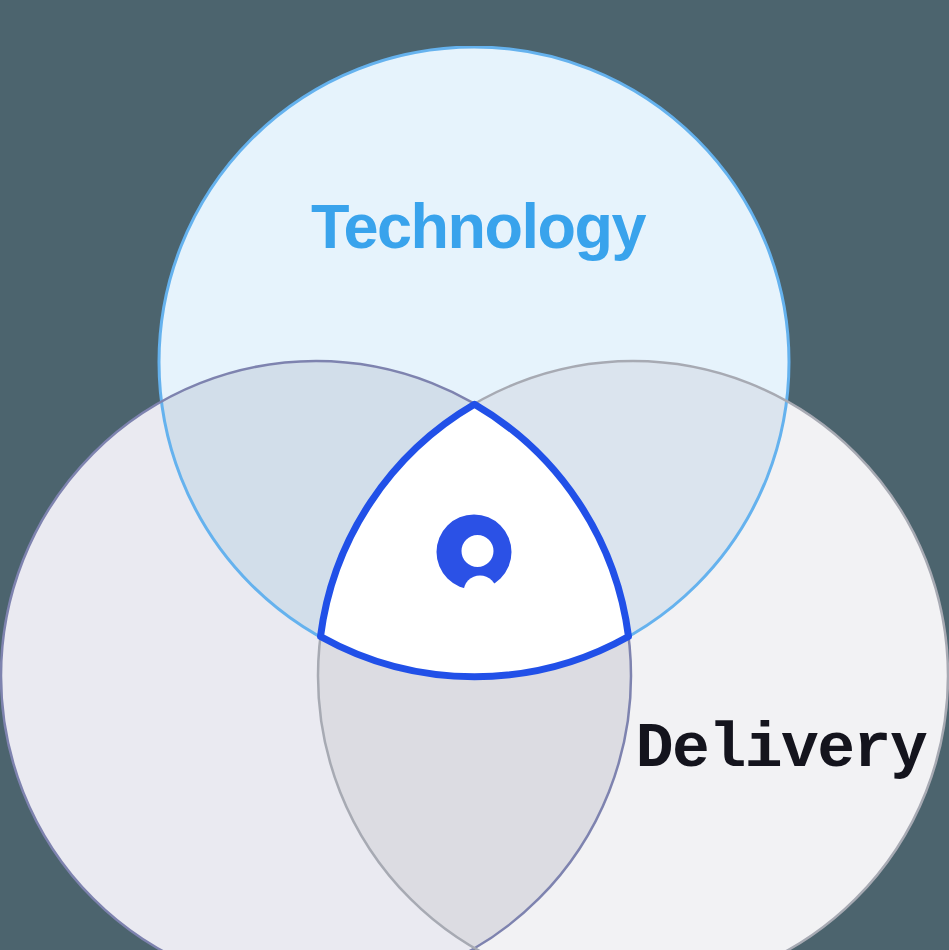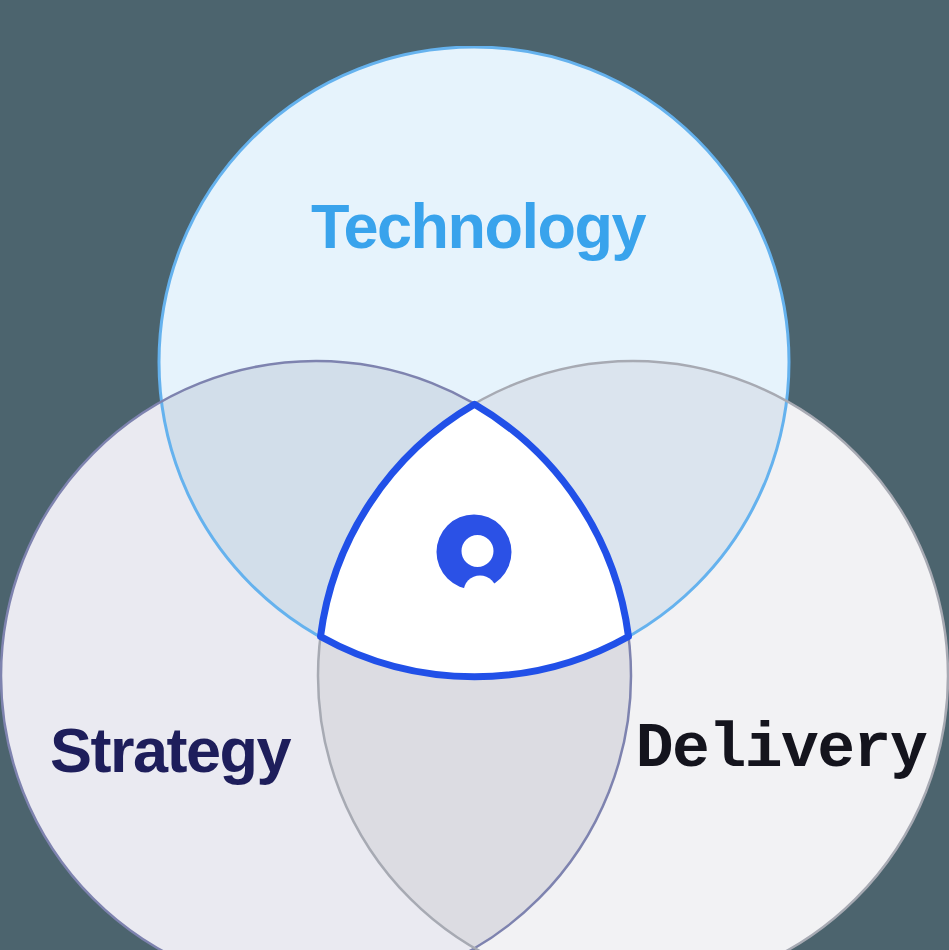--- a/index.html
+++ b/index.html
@@ -57,15 +57,14 @@
     <circle cx="633" cy="630" r="315" fill="none" stroke="#A7AAB3" stroke-width="2.5"></circle>
 
     <path d="M 474.5 358.3 A 315 315 0 0 1 628.5 590.5 A 315 315 0 0 1 320.5 590.5 A 315 315 0 0 1 474.5 358.3 Z" fill="#FFFFFF" stroke="#2150E8" stroke-width="7" stroke-linejoin="round"></path>
 
     <path fill-rule="evenodd" fill="#2B51E6" d="M 436.5 506 a 37.5 37.5 0 1 0 75 0 a 37.5 37.5 0 1 0 -75 0 Z M 461.5 505 a 16 16 0 1 0 32 0 a 16 16 0 1 0 -32 0 Z"></path>
 
     <circle cx="480" cy="546" r="16.5" fill="#FFFFFF"></circle>
   </svg>
 
   <div class="venn-label label-technology">Technology</div>
-  <div class="venn-label label-strategy">Strategy</div>
   <div class="venn-label label-delivery">Delivery</div>
 </div>
 
 </body></html>

